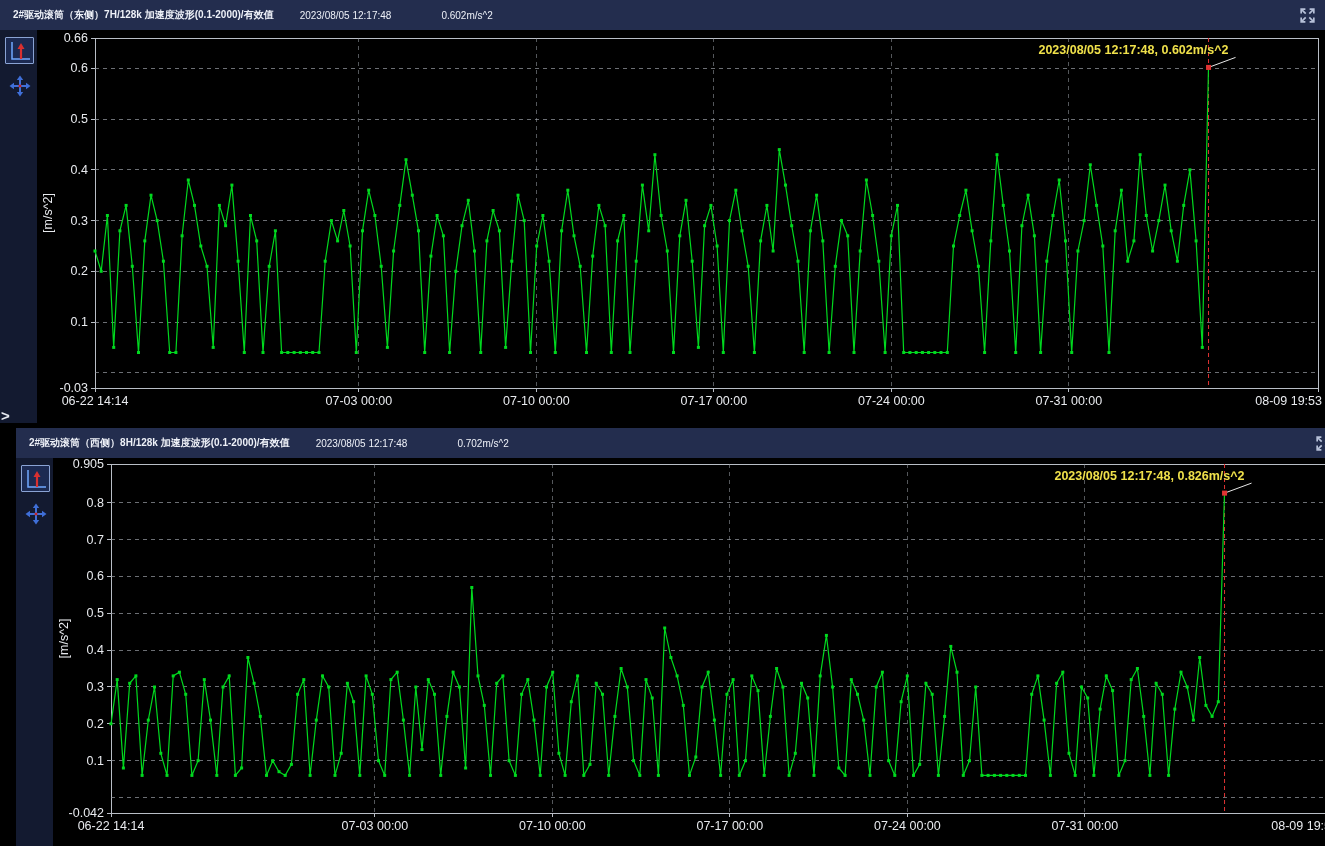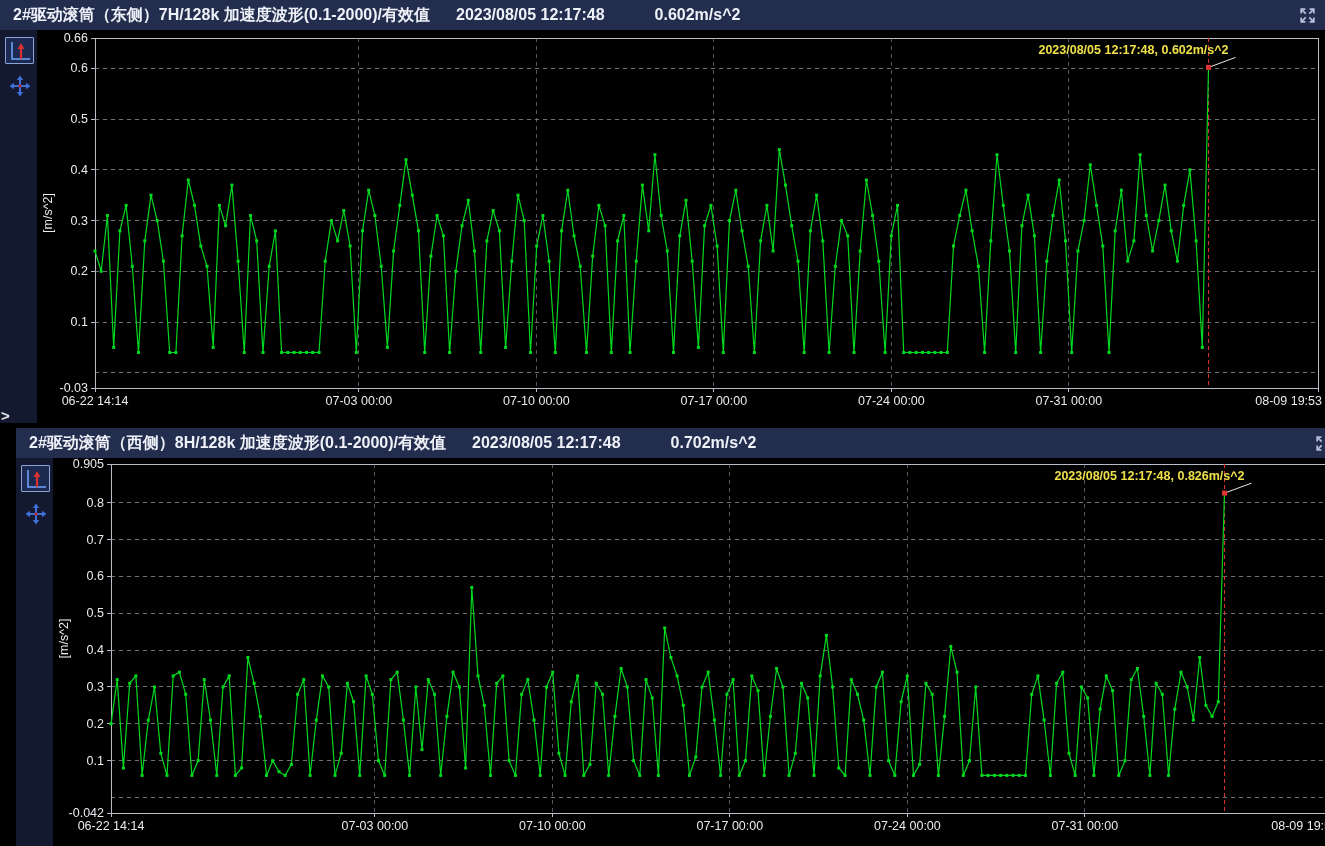--- a/index.html
+++ b/index.html
@@ -2,23 +2,23 @@
 <html><head>
 <meta charset="utf-8">
 <style>
   html,body{margin:0;padding:0;background:#000;}
   .page{position:relative;width:1325px;height:846px;background:#000;overflow:hidden;
         font-family:"Liberation Sans",sans-serif;}
   .panel{position:absolute;left:0;width:1325px;}
   .panel.p0{top:0;height:423px;}
   .panel.p1{top:428px;height:418px;margin-left:16px;}
   .titlebar{height:30px;background:#232d4e;display:flex;align-items:center;
-            padding-left:13px;box-sizing:border-box;color:#eef1f8;font-size:16px;font-weight:600;}
-  .t-time{margin-left:26px;font-weight:700;}
-  .t-val{margin-left:50px;font-weight:700;}
+            padding-left:13px;box-sizing:border-box;color:#eef1f8;font-size:10px;font-weight:600;}
+  .t-time{margin-left:26px;font-weight:400;}
+  .t-val{margin-left:50px;font-weight:400;}
   .expand-btn{margin-left:auto;margin-right:7px;width:22px;height:22px;background:transparent;
               border:none;display:flex;align-items:center;justify-content:center;cursor:pointer;padding:0;}
   .chart-area{position:relative;width:1325px;background:#000;}
   .p0 .chart-area{height:393px;}
   .p1 .chart-area{height:388px;}
   .side-strip{position:absolute;left:0;top:0;width:37px;height:100%;background:#131a30;}
   .tool-btn{position:absolute;left:5px;width:29px;height:27px;box-sizing:border-box;
             background:#1c2a52;border:1px solid #8aa3d4;border-radius:1px;cursor:pointer;
             display:flex;align-items:center;justify-content:center;padding:0;}
   .tool-btn.axis{top:7px;}

